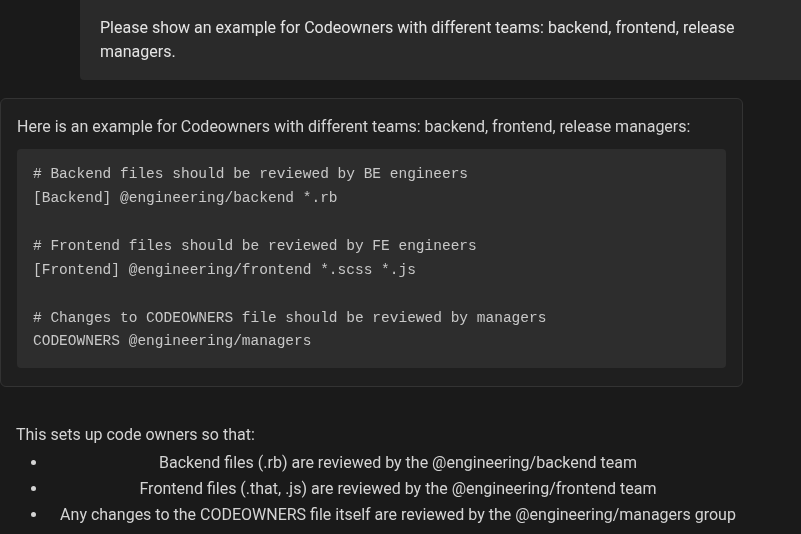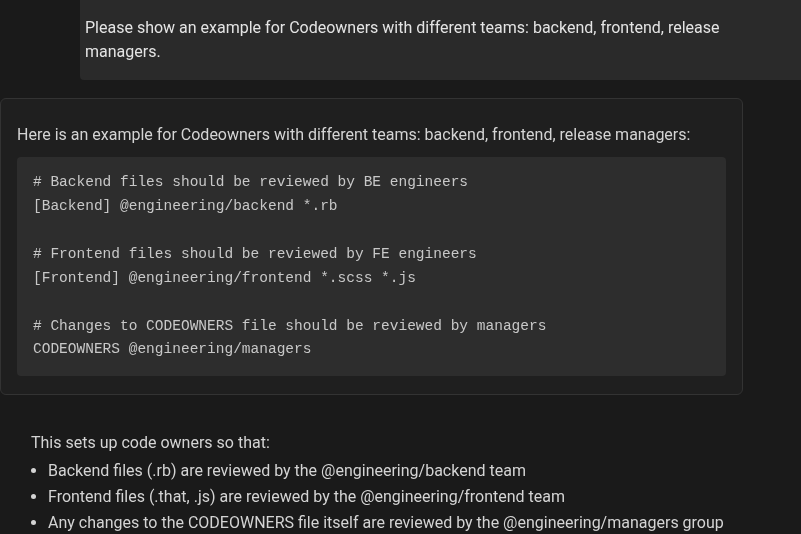--- a/index.html
+++ b/index.html
@@ -8,63 +8,64 @@
       color: #d4d4d4;
       font-family: -apple-system, BlinkMacSystemFont, "Segoe UI", Roboto, Helvetica, Arial, sans-serif;
       font-size: 16px;
       line-height: 1.5;
       width: 801px;
       height: 534px;
       overflow: hidden;
     }
     .user-message {
       background-color: #2a2a2a;
-      padding: 16px 5px;
+      padding: 16px 20px;
       margin-left: 80px;
       border-radius: 0 0 0 4px;
       color: #e4e4e4;
     }
     .assistant-message {
       background-color: #1f1f1f;
       border: 1px solid #333;
       border-radius: 6px;
       margin: 18px 0 0 0;
-      padding: 24px 16px 18px 16px;
+      padding: 16px 16px 18px 16px;
       margin-left: 0;
       margin-right: 58px;
     }
     .intro-text {
       color: #d4d4d4;
       margin-bottom: 10px;
     }
     .code-block {
       background-color: #2d2d2d;
       border-radius: 4px;
       padding: 14px 16px;
       font-family: Liberation Mono, monospace;
       font-size: 14.5px;
       line-height: 1.65;
       white-space: pre;
       color: #c8c8c8;
       overflow-x: auto;
     }
     .outro-text {
       margin-top: 36px;
-      margin-left: 31px;
+      margin-left: 16px;
       color: #d4d4d4;
     }
     .bullet-list {
       list-style-type: disc;
       margin-left: 48px;
       margin-top: 4px;
       color: #d4d4d4;
     }
     .bullet-list li {
       margin-bottom: 2px;
       padding-right: 53px;
+      text-align: center;
     }
   </style>
 </head>
 <body>
 
 <div class="user-message">
   <span>Please show an example for Codeowners with different teams: backend, frontend, release managers.</span>
 </div>
 
 <div class="assistant-message">

